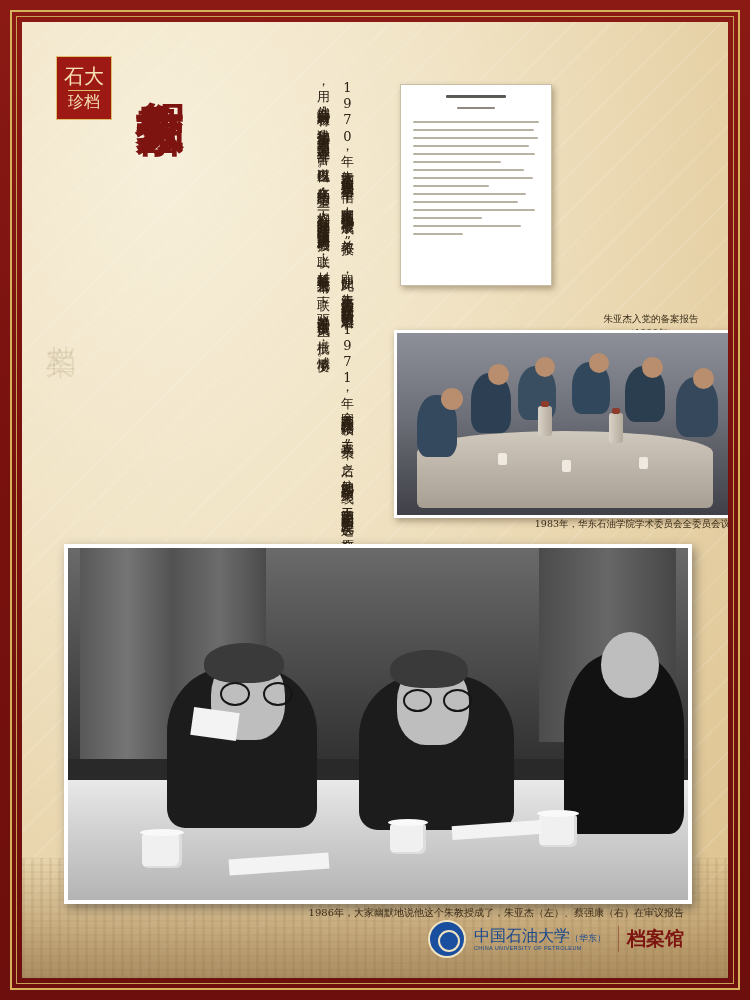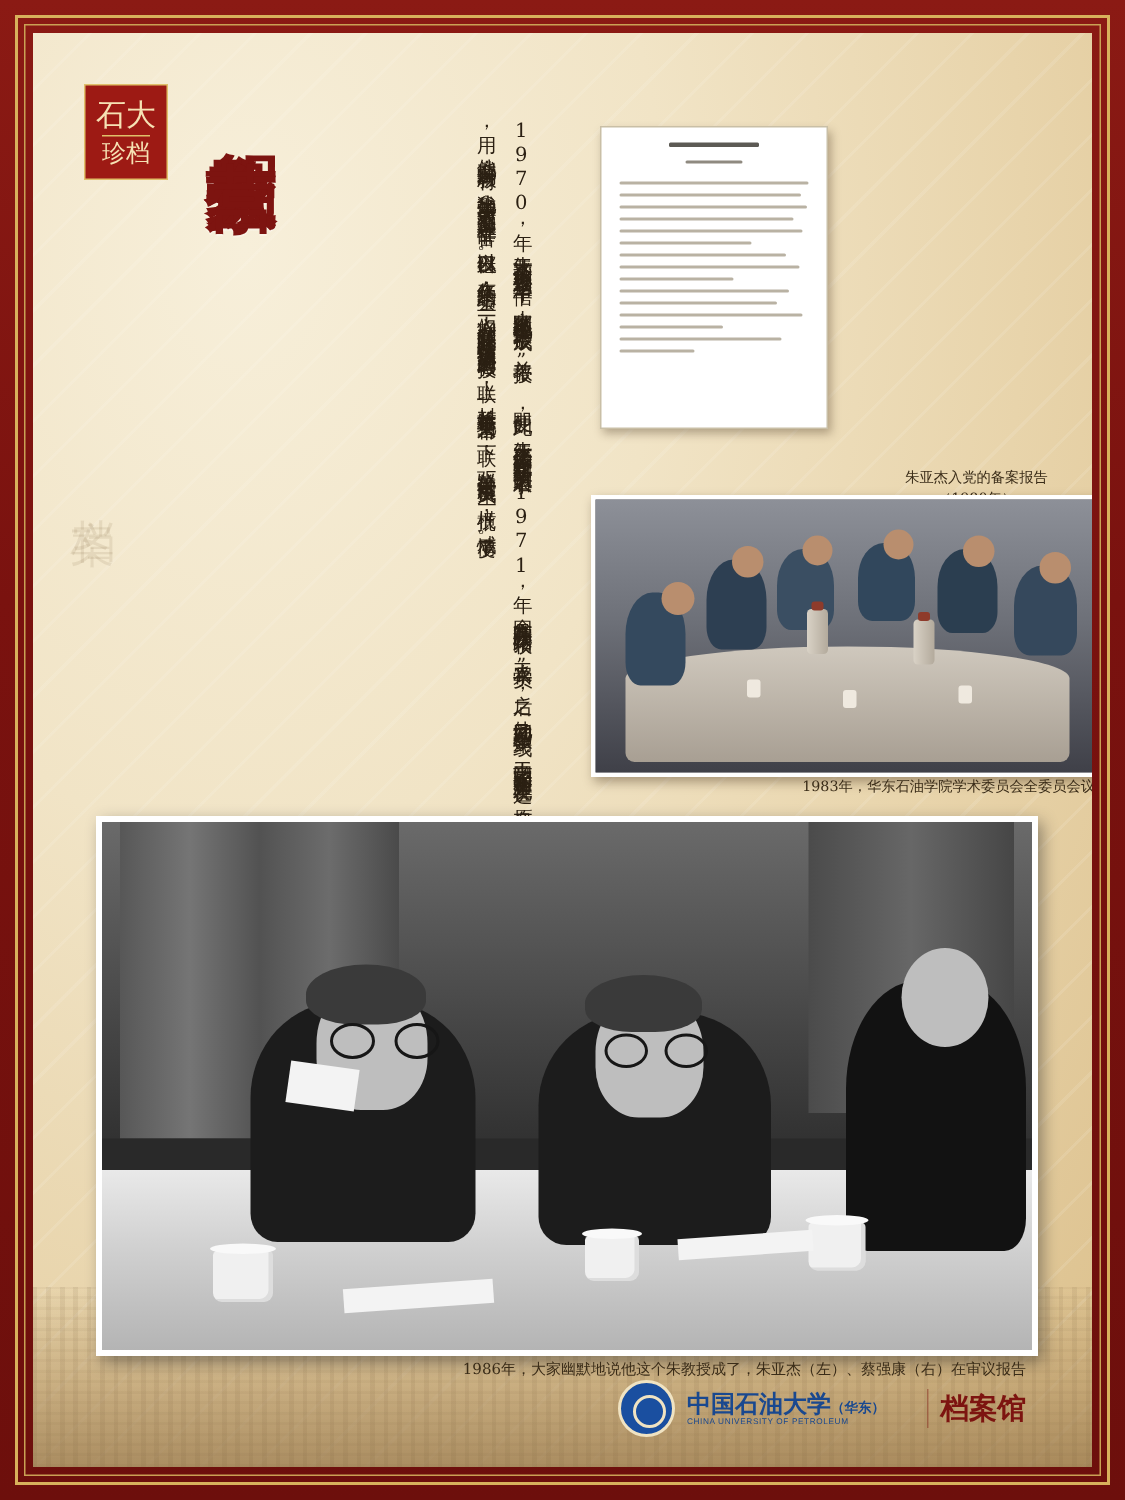--- a/index.html
+++ b/index.html
@@ -209,31 +209,31 @@
     background:#1a4fa0;
     border:2px solid #f0e3c2;
     position:relative;
   }
   .logo-mark:after{
     content:"";position:absolute;left:50%;top:50%;width:18px;height:18px;margin:-9px 0 0 -9px;
     border:2px solid #f0e3c2;border-radius:50%;
   }
   .logo-cn{
     font-family:"DejaVu Serif", serif;
-    color:#19488f;font-size:16px;font-weight:bold;line-height:1.1;
+    color:#19488f;font-size:16px;font-weight:normal;line-height:1.1;
   }
   .logo-en{
     font-family:"Liberation Sans", sans-serif;
     color:#19488f;font-size:5.5px;letter-spacing:.4px;
   }
   .logo-arch{
     font-family:"DejaVu Serif", serif;
     color:#7d1410;font-size:19px;font-weight:bold;
     border-left:1px solid rgba(125,20,16,.4);
-    padding-left:8px;margin-left:20px;
+    padding-left:8px;margin-left:4px;
   }
   
   .corner{position:absolute;width:26px;height:26px;border:2px solid #d8b15c;}
   .c-tl{left:10px;top:10px;border-right:none;border-bottom:none;}
   .c-tr{right:10px;top:10px;border-left:none;border-bottom:none;}
   .c-bl{left:10px;bottom:10px;border-right:none;border-top:none;}
   .c-br{right:10px;bottom:10px;border-left:none;border-top:none;}
   .wm{
     position:absolute;color:rgba(120,95,60,.12);font-size:30px;
     font-family:"DejaVu Serif",serif;writing-mode:vertical-rl;

